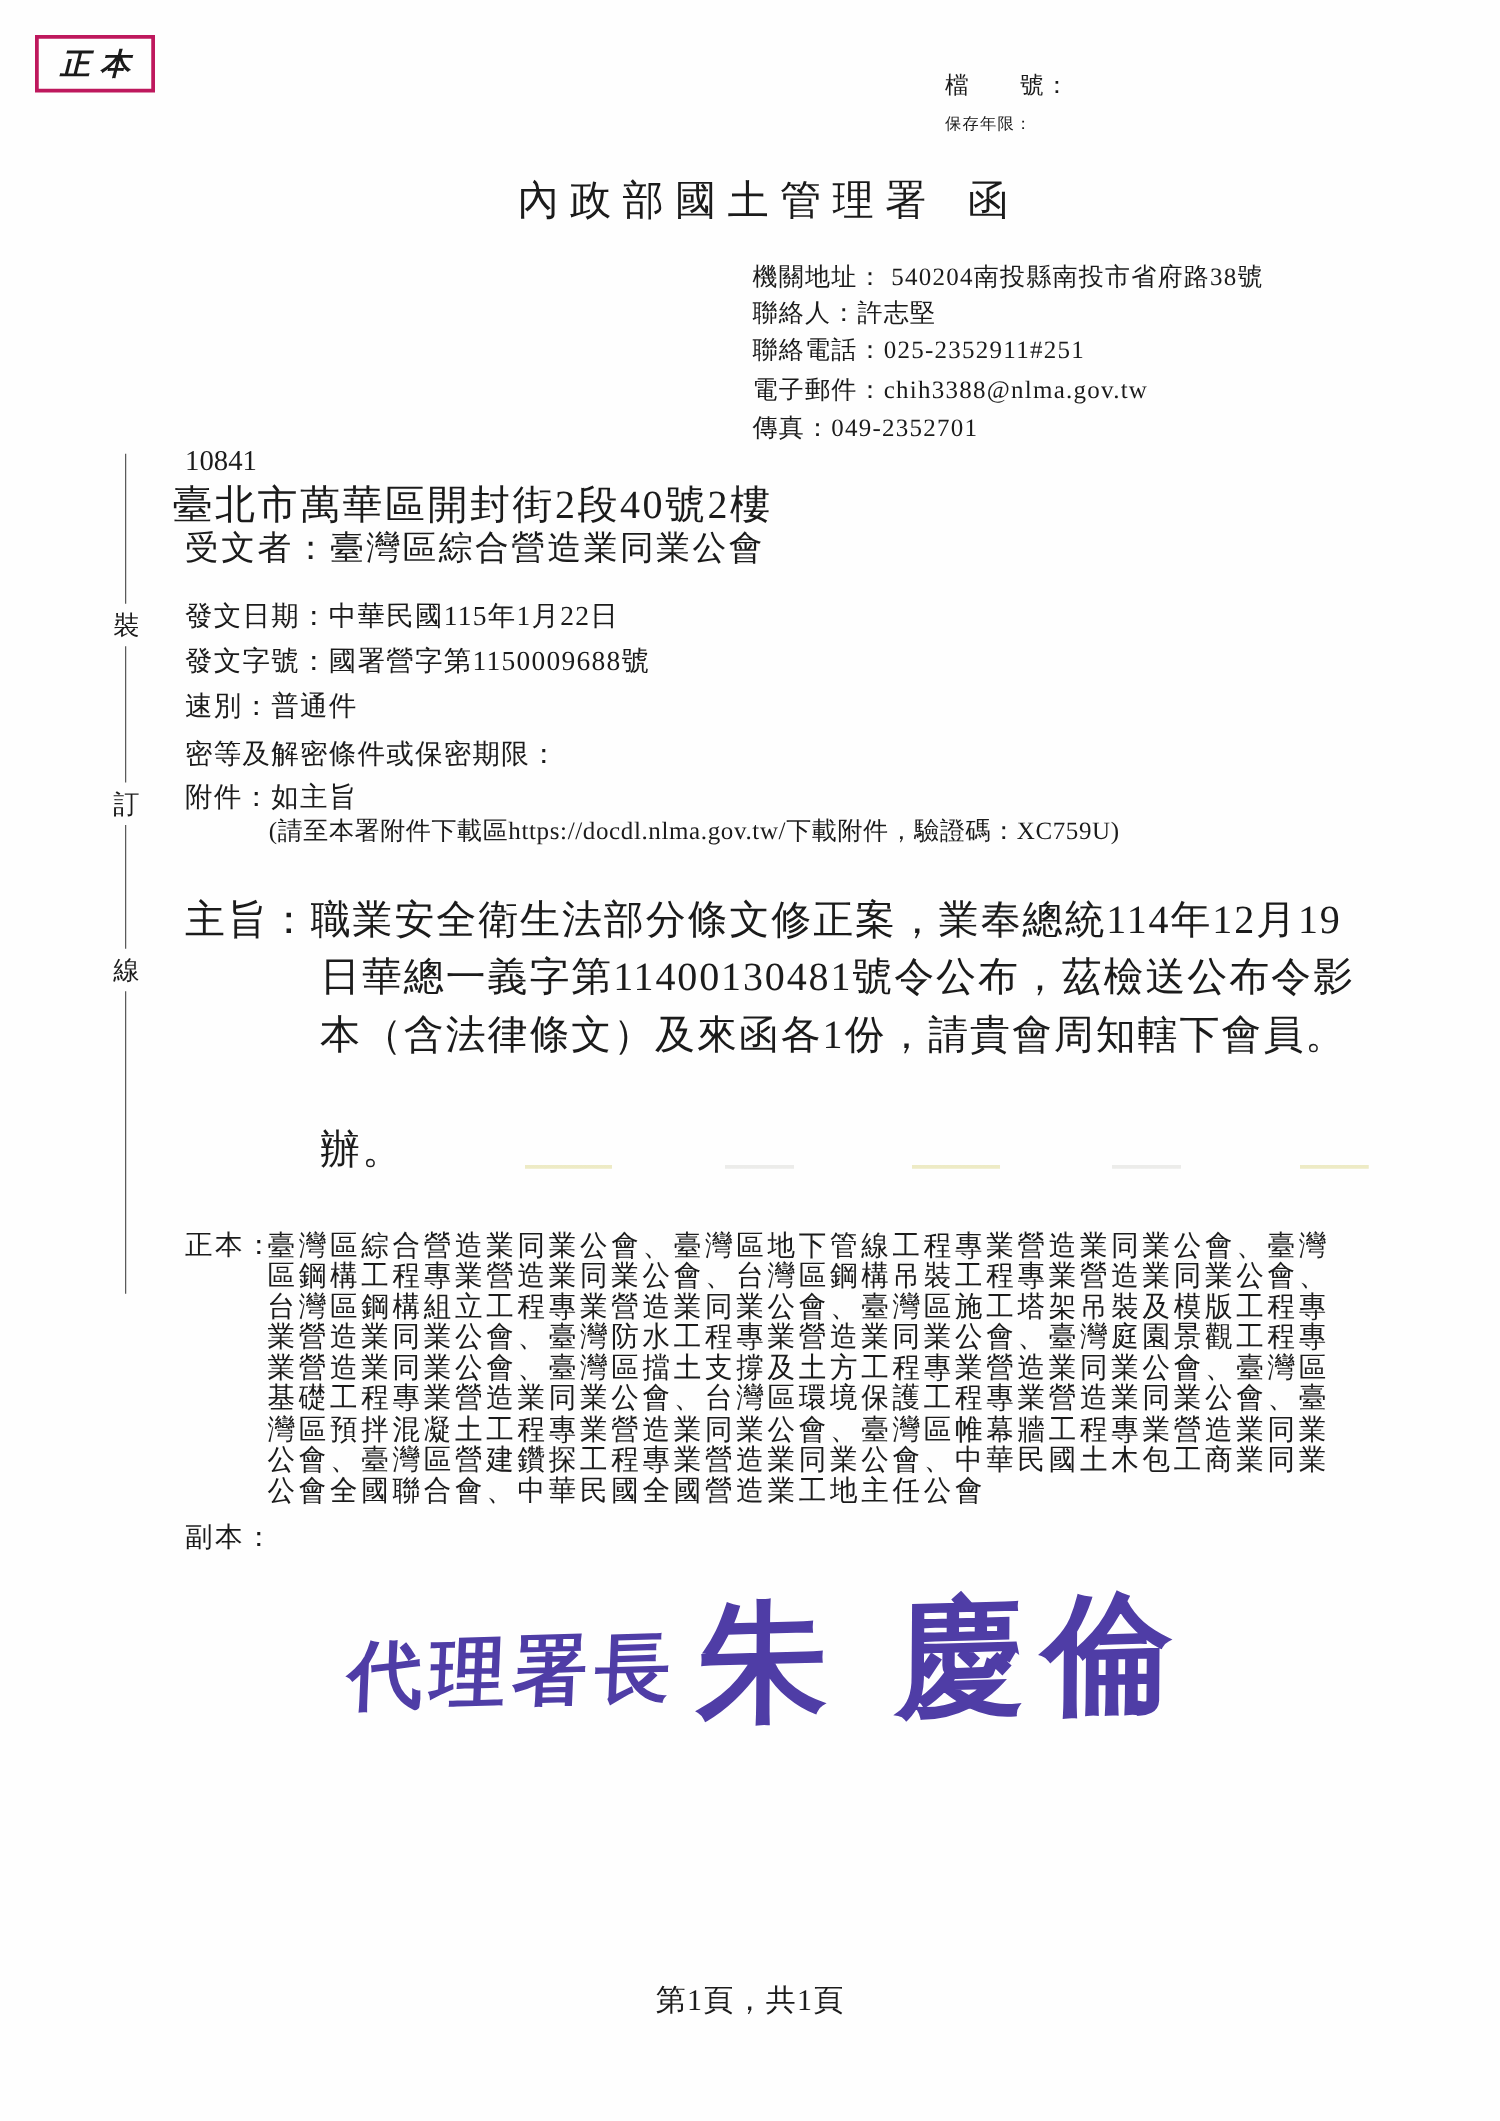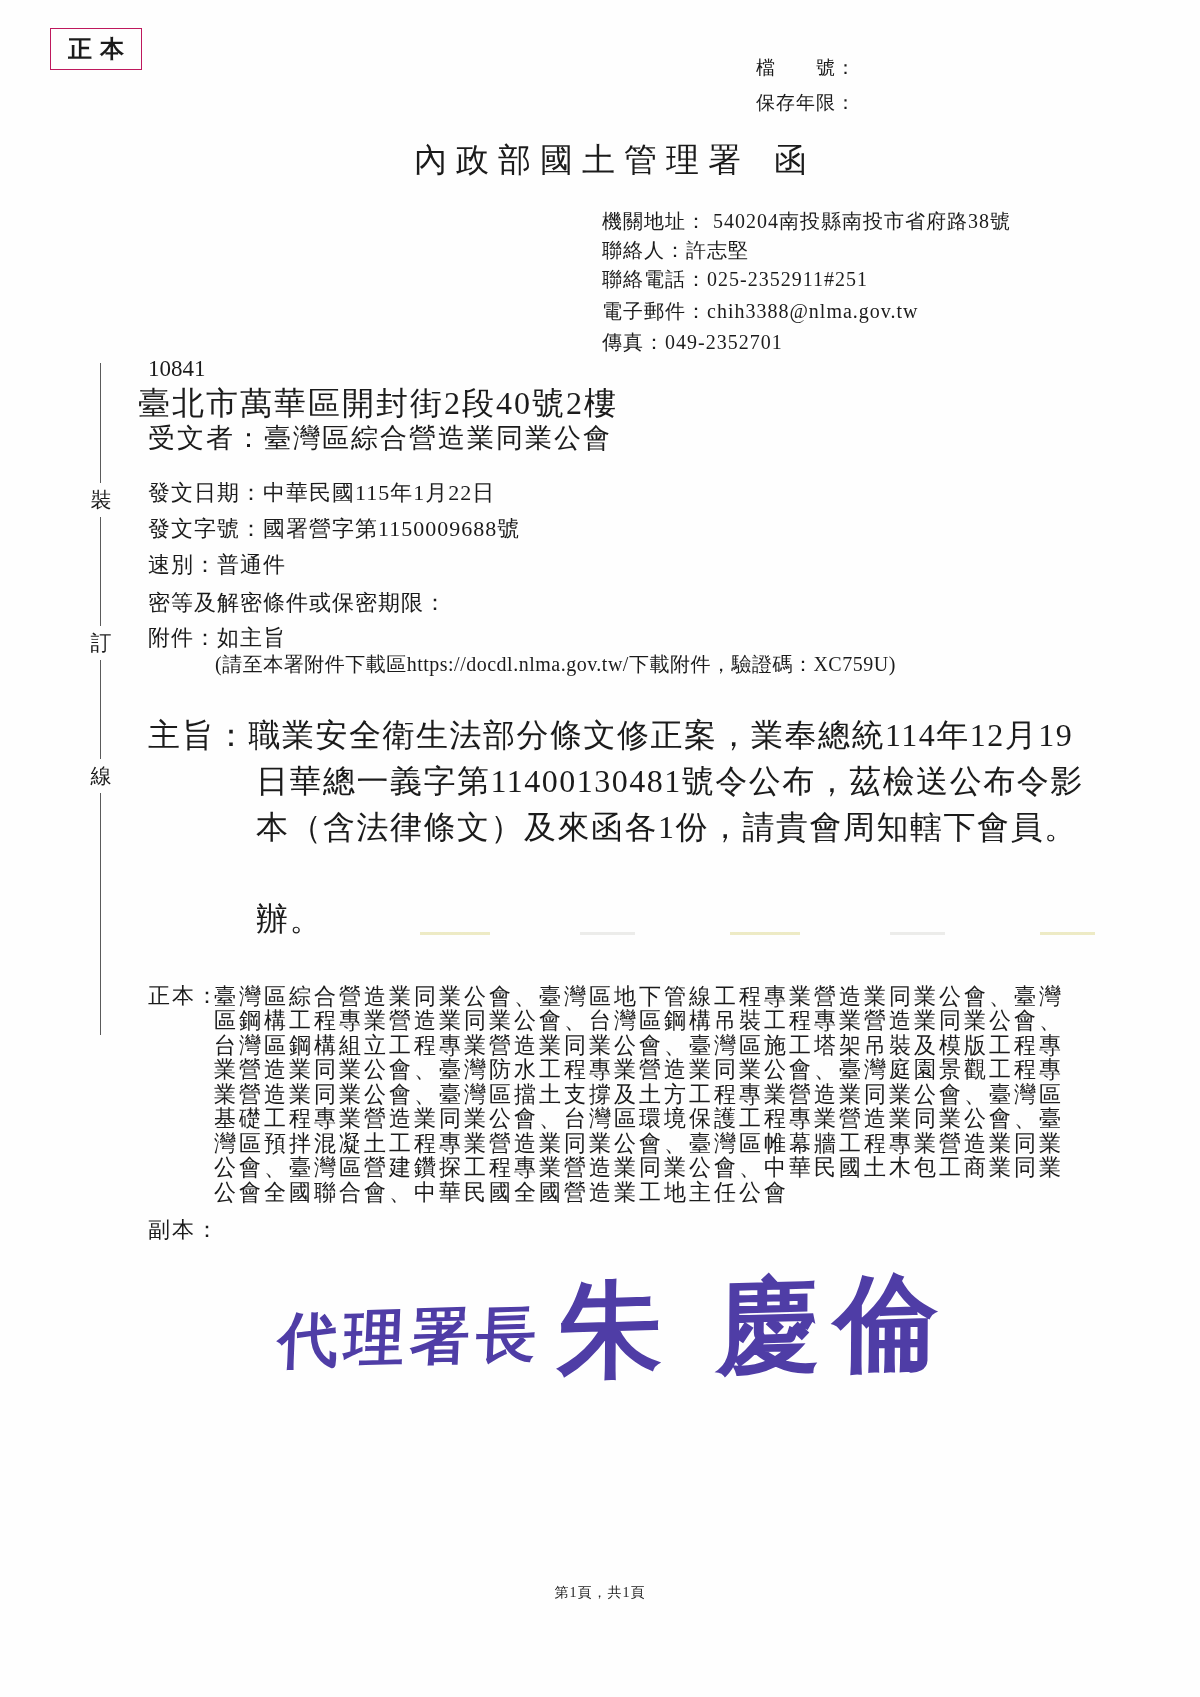--- a/index.html
+++ b/index.html
@@ -9,30 +9,31 @@
     margin:0 auto;
     background:#fefefe;
     font-family:"Liberation Serif","DejaVu Serif",serif;
     color:#1b1b1b;
     overflow:hidden;
   }
   .abs{position:absolute;white-space:nowrap;}
 
   
   .copy-box{
-    left:50px;top:28px;width:82px;height:40px;
-    border:1px solid #be185d;
+    left:28px;top:28px;width:82px;height:40px;
+    border:3px solid #be185d;
     display:flex;align-items:center;justify-content:center;
     font-size:24px;letter-spacing:8px;padding-left:8px;
     font-weight:bold;
+    font-style:italic;
   }
 
   
   .file-label{left:756px;top:55px;font-size:19px;letter-spacing:1px;}
-  .retention-label{left:756px;top:90px;font-size:19px;letter-spacing:1px;}
+  .retention-label{left:756px;top:90px;font-size:13px;letter-spacing:1px;}
 
   
   .title-row{left:414px;top:138px;font-size:33px;display:flex;align-items:baseline;}
   .title-org{letter-spacing:9px;}
   .title-type{margin-left:24px;}
 
   
   .agency{left:602px;font-size:20px;letter-spacing:1px;text-align:center;}
   .agency.l1{top:208px;}
   .agency.l2{top:237px;}
@@ -83,21 +84,21 @@
   .signature{
     left:278px;top:1262px;
     display:flex;align-items:center;
     transform:rotate(-1.6deg);
     font-weight:bold;
   }
   .sig-title{font-size:60px;letter-spacing:6px;transform:skewX(-4deg);}
   .sig-name{font-size:104px;letter-spacing:14px;margin-left:16px;transform:skewX(-2deg);}
 
   
-  .footer{left:0;top:1584px;width:1200px;text-align:center;font-size:14px;letter-spacing:1px;}
+  .footer{left:0;top:1584px;width:1200px;text-align:center;font-size:24px;letter-spacing:1px;}
 
   
   .bind-line{left:100px;top:363px;width:1px;height:672px;background:#5a5a5a;}
   .bind-mark{left:89px;width:24px;text-align:center;font-size:21px;background:#fefefe;padding:3px 0;}
   .b0{top:483px;} .b1{top:626px;} .b2{top:759px;}
 </style>
 </head>
 <body>
 
 <div class="page">

